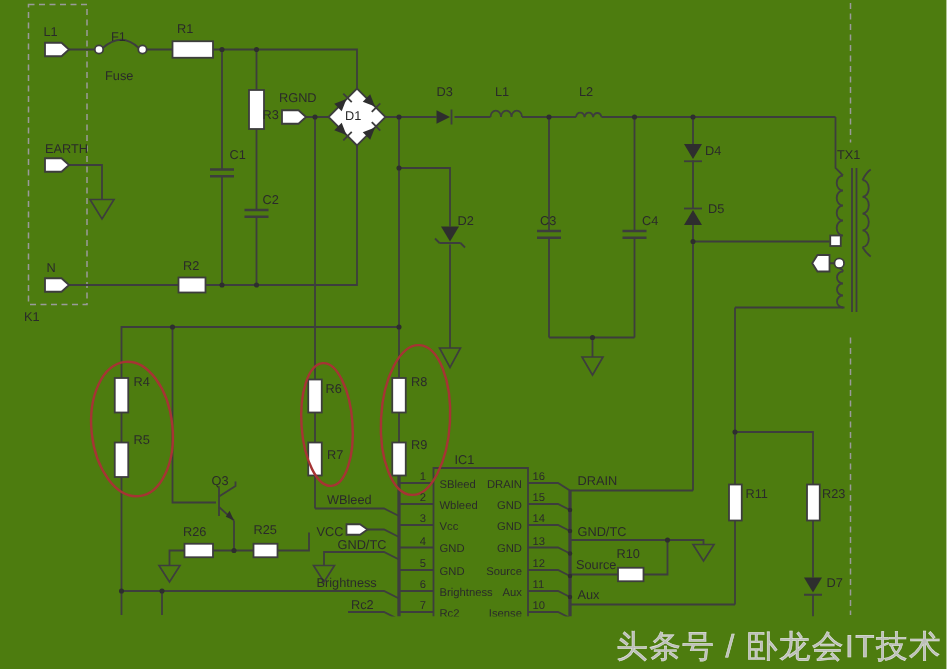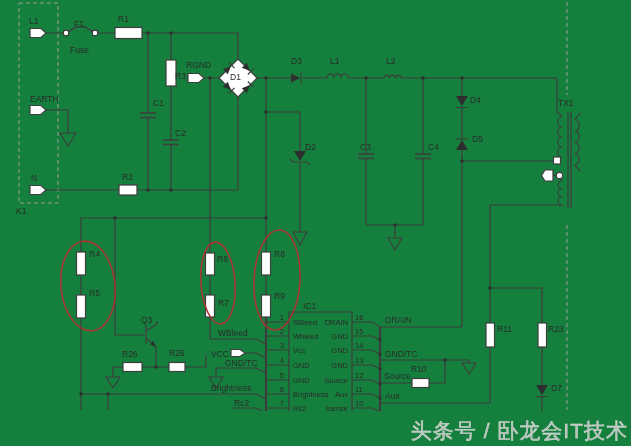--- a/index.html
+++ b/index.html
@@ -1,16 +1,16 @@
 <!DOCTYPE html>
 <html><head>
 <meta charset="utf-8">
 <style>
   html,body{margin:0;padding:0;background:#ffffff;}
-  .frame{position:relative;width:631px;height:446px;background:#15803d;overflow:hidden;
+  .frame{position:relative;width:631px;height:446px;background:#4d7c0f;overflow:hidden;
          font-family:"Liberation Sans", sans-serif;}
   svg{display:block;}
   .wire{stroke:#3d3d3d;stroke-width:1.2;fill:none;}
   .bus{stroke:#3d3d3d;stroke-width:2.2;fill:none;}
   .dash{stroke:#9a9a9a;stroke-width:1;fill:none;stroke-dasharray:4 3;}
   .comp{stroke:#3d3d3d;stroke-width:1.2;fill:#ffffff;}
   .dio{fill:#2e2e2e;stroke:none;}
   .gnd{stroke:#3d3d3d;stroke-width:1.1;fill:none;}
   .dot{fill:#2e2e2e;}
   .lbl{font-size:8.5px;fill:#2a2a2a;}

